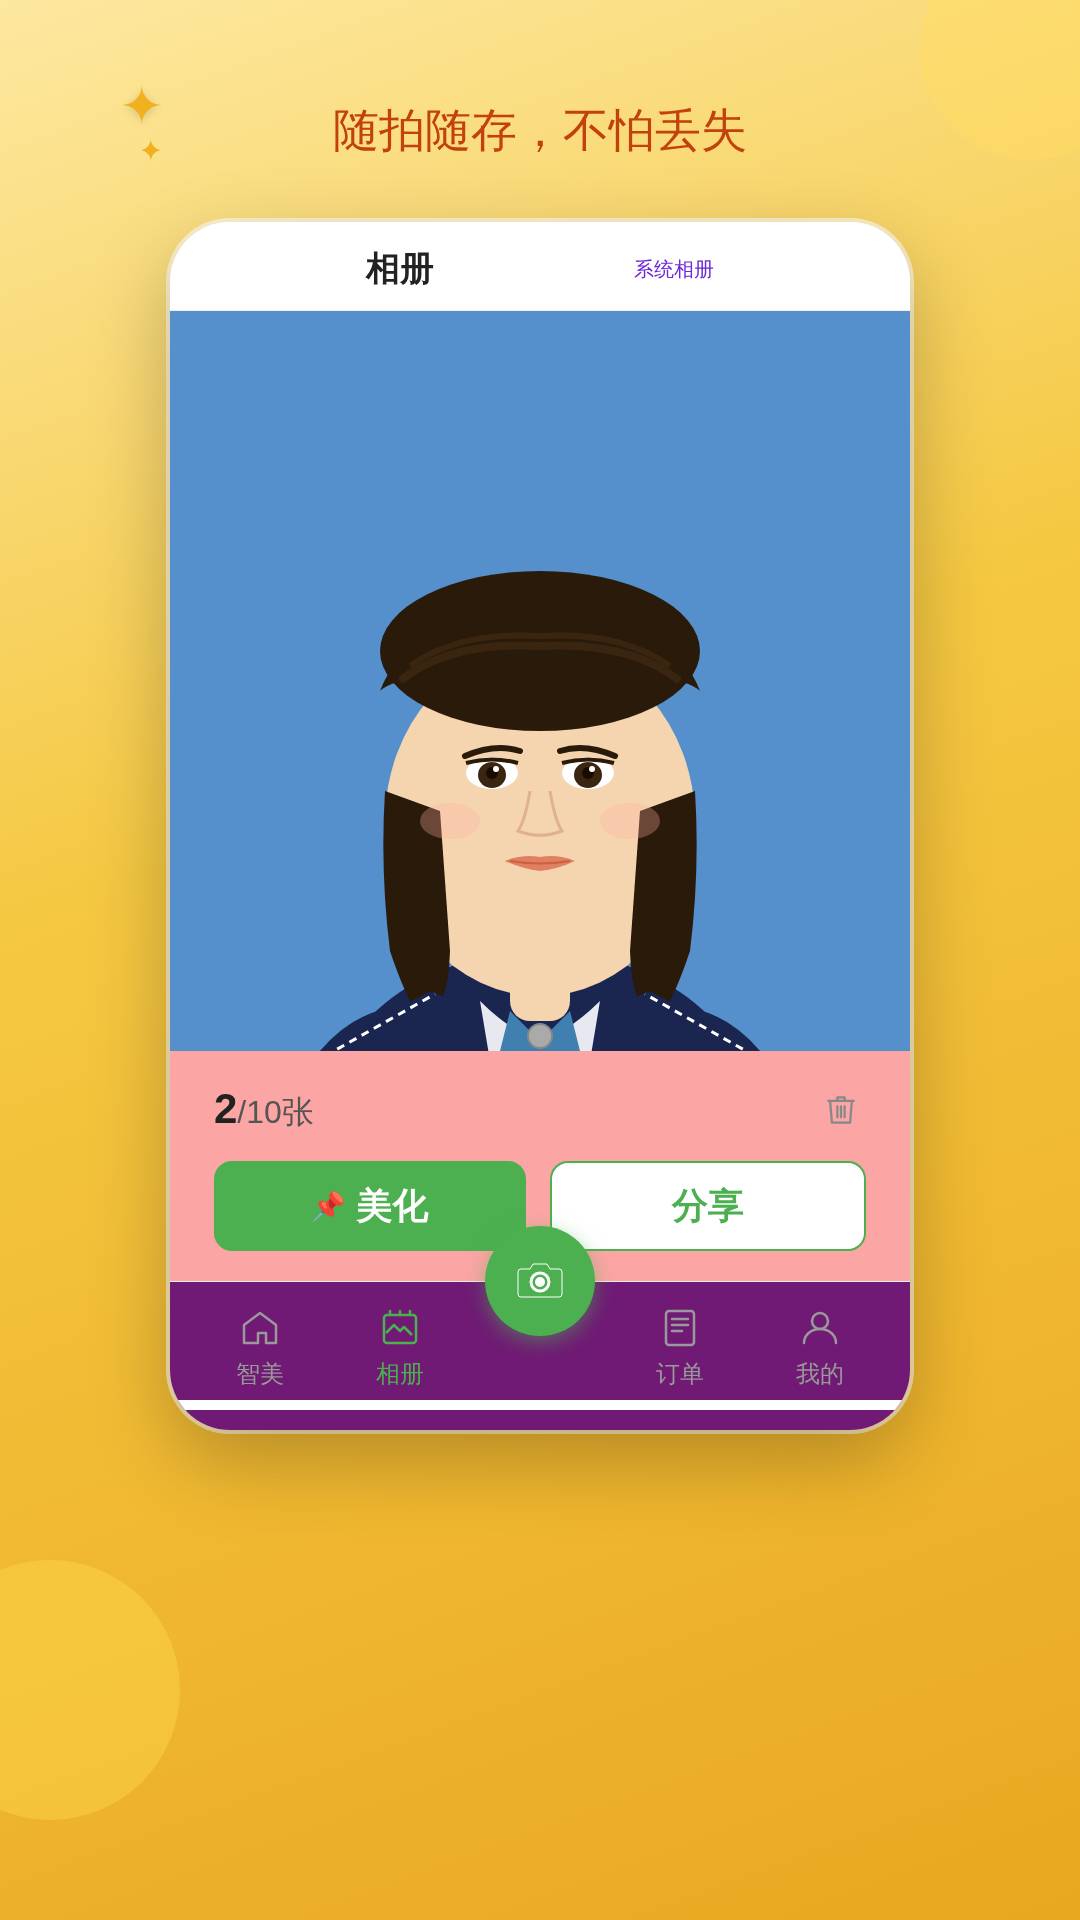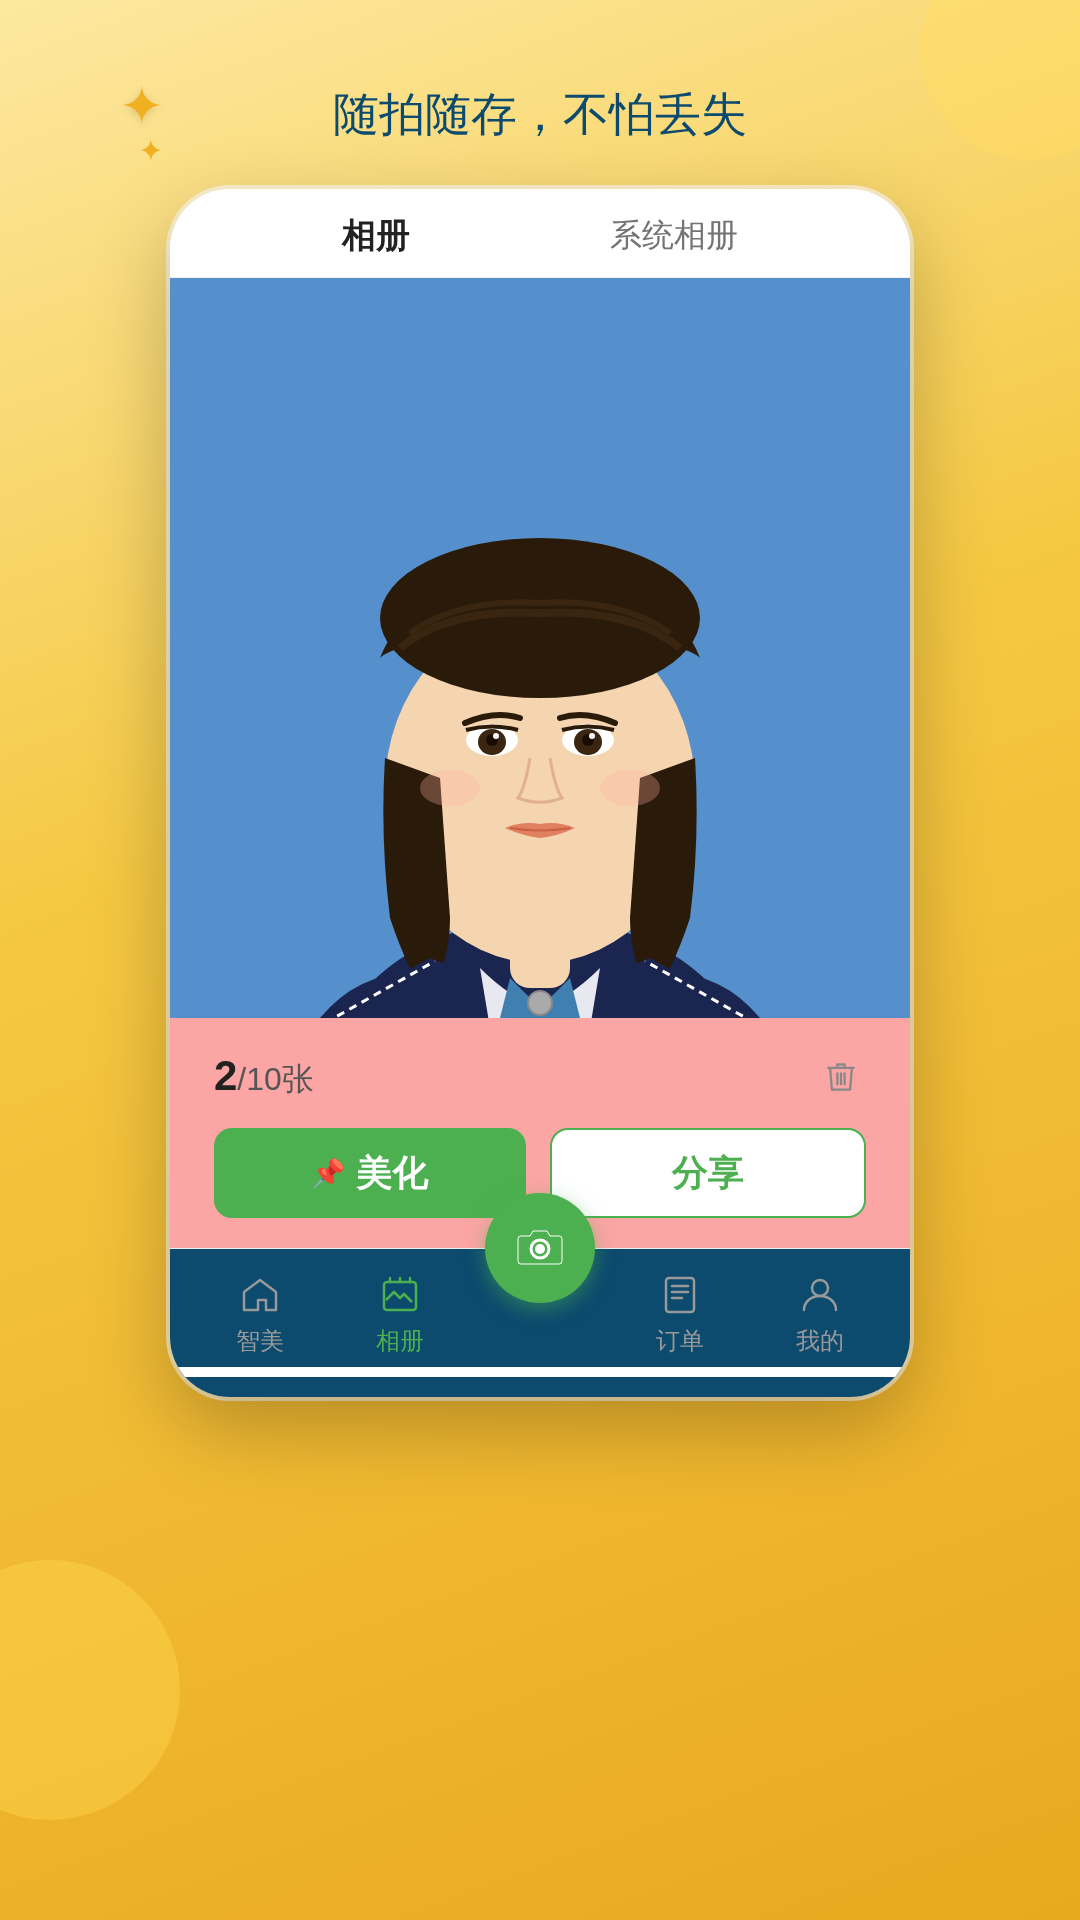--- a/index.html
+++ b/index.html
@@ -70,32 +70,32 @@
     .main-title {
       font-size: 80px;
       font-weight: 900;
       color: #222;
       letter-spacing: 4px;
       line-height: 1.1;
     }
 
     .subtitle {
       font-size: 46px;
-      color: #0c4a6e;
-      margin-top: 4px;
+      color: #c2410c;
+      margin-top: 20px;
       font-weight: 400;
     }
 
     
     .phone-container {
       position: relative;
       z-index: 2;
       display: flex;
       justify-content: center;
-      margin-top: 3px;
+      margin-top: 20px;
     }
 
     .phone {
       width: 740px;
       background: #f5f5f5;
       border-radius: 60px;
       overflow: hidden;
       box-shadow: 0 30px 80px rgba(0,0,0,0.25), 0 0 0 4px rgba(255,255,255,0.6);
       position: relative;
     }
@@ -112,22 +112,22 @@
     }
 
     .tab-album {
       font-size: 34px;
       color: #222;
       font-weight: 600;
       margin-right: 200px;
     }
 
     .tab-system {
-      font-size: 32px;
-      color: #737373;
+      font-size: 20px;
+      color: #6d28d9;
       font-weight: 400;
     }
 
     
     .photo-area {
       width: 100%;
       height: 740px;
       background: #4a90c4;
       position: relative;
       overflow: hidden;
@@ -219,21 +219,21 @@
     }
 
     .btn-solid {
       background: #4CAF50;
       border: none;
       color: #fff;
     }
 
     
     .phone-bottom {
-      background: #0c4a6e;
+      background: #701a75;
       padding: 0 0 20px;
       position: relative;
     }
 
     .camera-fab {
       width: 110px;
       height: 110px;
       background: #4CAF50;
       border-radius: 50%;
       display: flex;

